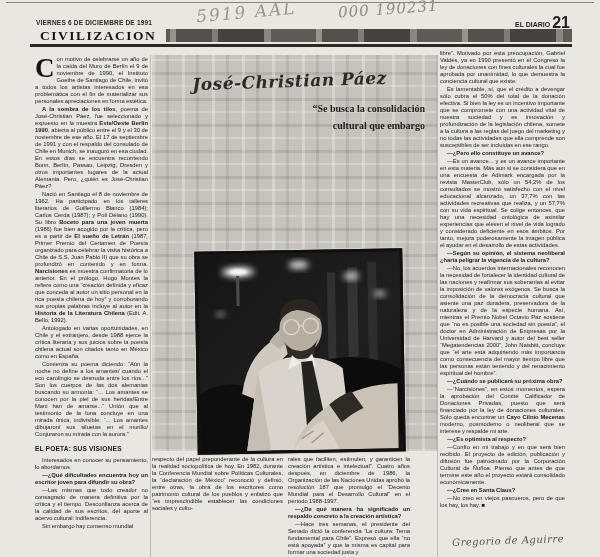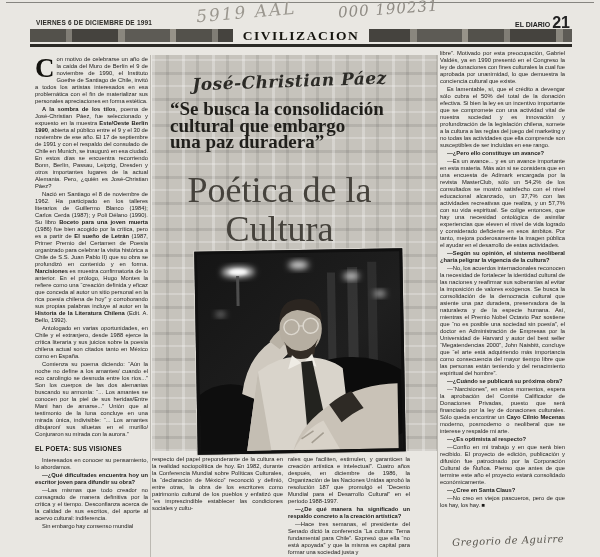--- a/index.html
+++ b/index.html
@@ -11,21 +11,21 @@
   .hdr-date{position:absolute;left:36px;top:19px;font-size:6.5px;font-weight:bold;letter-spacing:.2px;color:#2a2925;}
   .hw{position:absolute;font-family:"DejaVu Serif",serif;font-style:italic;color:#9b978f;}
   .hw1{left:196px;top:2px;font-size:17px;transform:rotate(-5deg);letter-spacing:2px;}
   .hw2{left:338px;top:0px;font-size:15px;transform:rotate(-4deg);letter-spacing:1px;color:#8f8b84;}
   .masthead{position:absolute;right:30px;top:14px;font-size:7px;font-weight:bold;color:#222;}
   .masthead .pg{font-size:16px;vertical-align:-1px;}
 
   
   .banner{position:absolute;left:30px;right:28px;top:29px;height:13px;
     background:repeating-linear-gradient(90deg,#53514b 0 36px,#807d75 36px 42px,#45433e 42px 88px,#8a877e 88px 95px,#5d5b55 95px 140px,#979389 140px 146px);
-    display:flex;align-items:center;justify-content:center;}
+    display:flex;align-items:center;justify-content:flex-start;}
   .banner-label{background:#e9e7e2;padding:0 10px;font-family:"Liberation Serif",serif;
     font-size:13.5px;font-weight:600;letter-spacing:1.5px;color:#16150f;line-height:13px;}
   .rule{position:absolute;left:30px;right:28px;top:44px;height:2.5px;background:#2b2a26;}
 
   
   .vrule{position:absolute;top:55px;bottom:0;width:1px;background:#bcb9b2;}
 
   
   .col{position:absolute;text-align:justify;font-size:5.8px;line-height:7px;overflow:hidden;
        word-spacing:-.2px;}
@@ -43,22 +43,22 @@
   .col4{left:440px;top:50px;width:125px;height:484px;}
 
   
   .feature{position:absolute;left:152px;top:55px;width:285px;height:396px;background-color:#c6c3bc;
     background-image:
       repeating-linear-gradient(90deg,rgba(255,255,255,.28) 0 3px,rgba(0,0,0,0) 3px 14px,rgba(0,0,0,.08) 14px 17px,rgba(0,0,0,0) 17px 30px),
       repeating-linear-gradient(0deg,rgba(255,255,255,.24) 0 2px,rgba(0,0,0,0) 2px 12px,rgba(0,0,0,.09) 12px 15px,rgba(0,0,0,0) 15px 26px);}
   .byline{position:absolute;left:0;right:10px;top:16px;text-align:center;
     font-family:"DejaVu Serif",serif;font-style:italic;font-weight:bold;font-size:17px;
     transform:rotate(-2deg);color:#2c2b27;letter-spacing:.5px;}
-  .pullquote{position:absolute;left:18px;right:12px;top:46px;text-align:left;
-    font-family:"Liberation Serif",serif;font-weight:bold;font-size:19px;line-height:16.5px;color:#201f1b;}
+  .pullquote{position:absolute;left:18px;right:12px;top:46px;text-align:right;
+    font-family:"Liberation Serif",serif;font-weight:bold;font-size:10px;line-height:16.5px;color:#201f1b;}
   .headline{position:absolute;left:0;right:30px;top:116px;text-align:center;
     font-family:"Liberation Serif",serif;font-size:36px;line-height:39px;font-weight:400;color:#45423c;}
 
   
   .photo{position:absolute;left:196px;top:250px;width:202px;height:197px;border:3px solid #101010;
     background:#191919;transform:rotate(-1deg);box-shadow:0 0 0 1px #d9d6d0;}
   .photo svg{display:block;width:100%;height:100%;}
 
   .signature{position:absolute;right:36px;top:535px;font-family:"DejaVu Serif",serif;
     font-style:italic;font-size:10px;color:#57544d;transform:rotate(-2deg);letter-spacing:.5px;}
@@ -95,25 +95,20 @@
     <p class="q">—¿Qué dificultades encuentra hoy un escritor joven para difundir su obra?</p>
     <p>—Las mismas que todo creador no consagrado de manera definitiva por la crítica y el tiempo. Desconfianza acerca de la calidad de sus escritos, del aporte al acervo cultural: indiferencia.</p>
     <p>Sin embargo hay consenso mundial</p>
   </div>
 
   <div class="feature">
     <div class="byline">José-Christian Páez</div>
     <div class="pullquote">
       <div>“Se busca la consolidación</div>
       <div>cultural que embargo</div>
-      <div>una paz duradera”</div>
-    </div>
-    <div class="headline">
-      <div>Poética de la</div>
-      <div>Cultura</div>
     </div>
   </div>
 
   <div class="photo">
     <svg viewBox="0 0 200 197" preserveAspectRatio="none">
       <defs>
         <filter id="b1" x="-50%" y="-50%" width="200%" height="200%">
             <feGaussianBlur stdDeviation="3"></feGaussianBlur>
           </filter>
         <filter id="b2" x="-50%" y="-50%" width="200%" height="200%">

